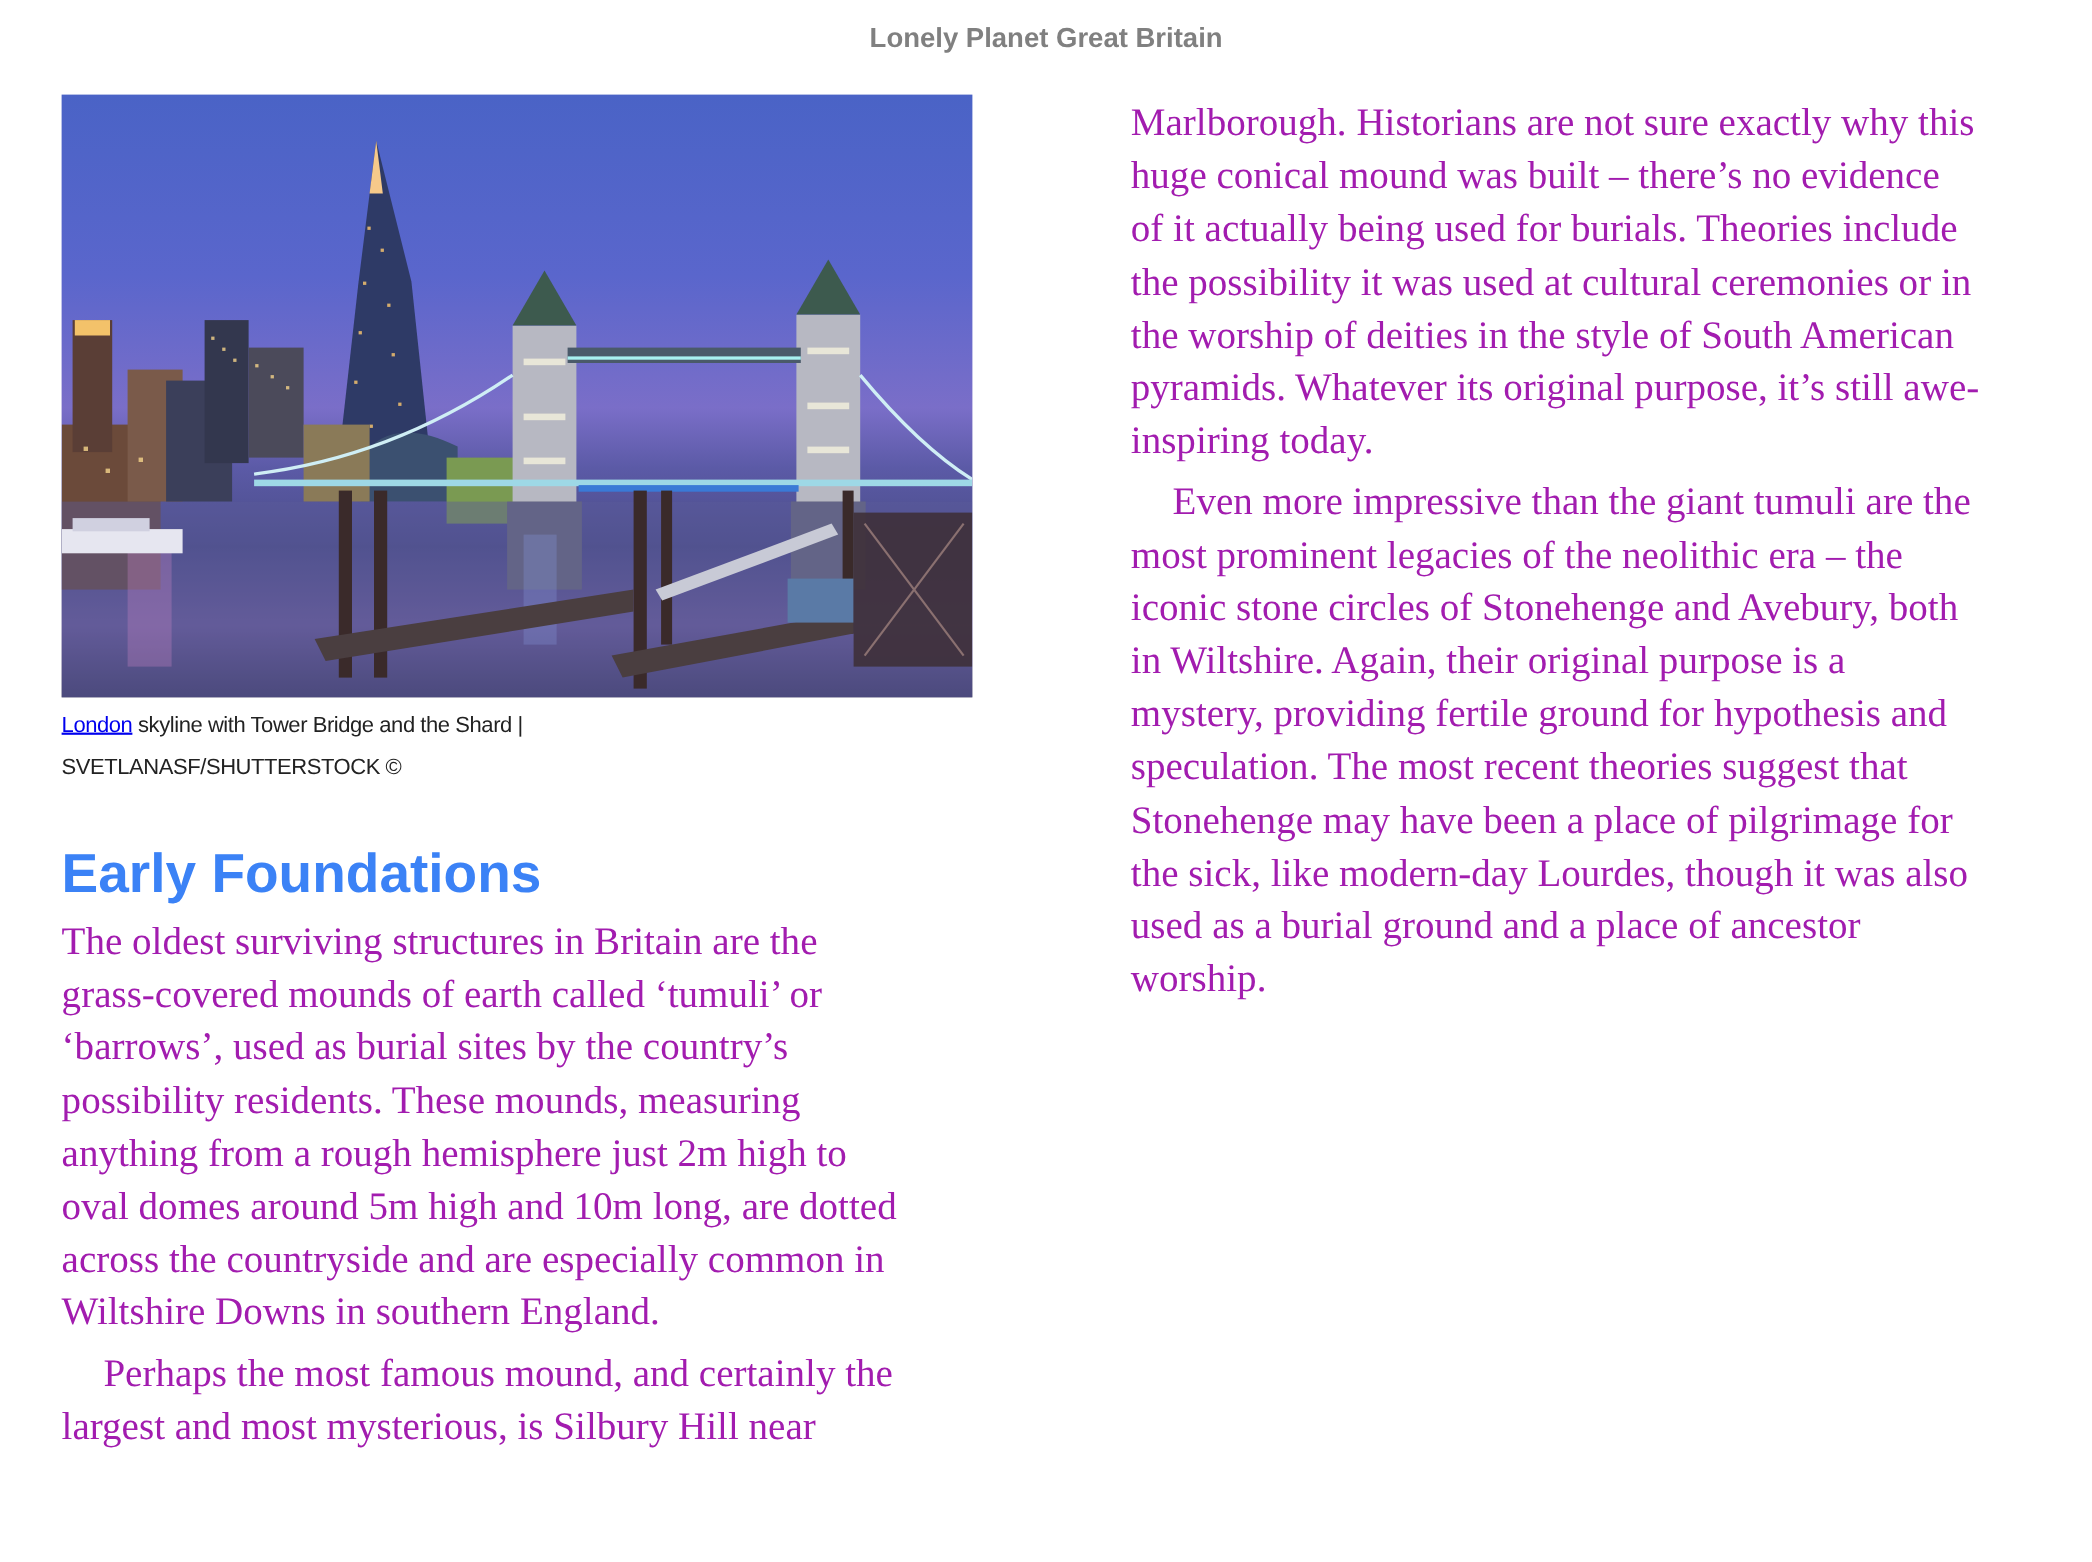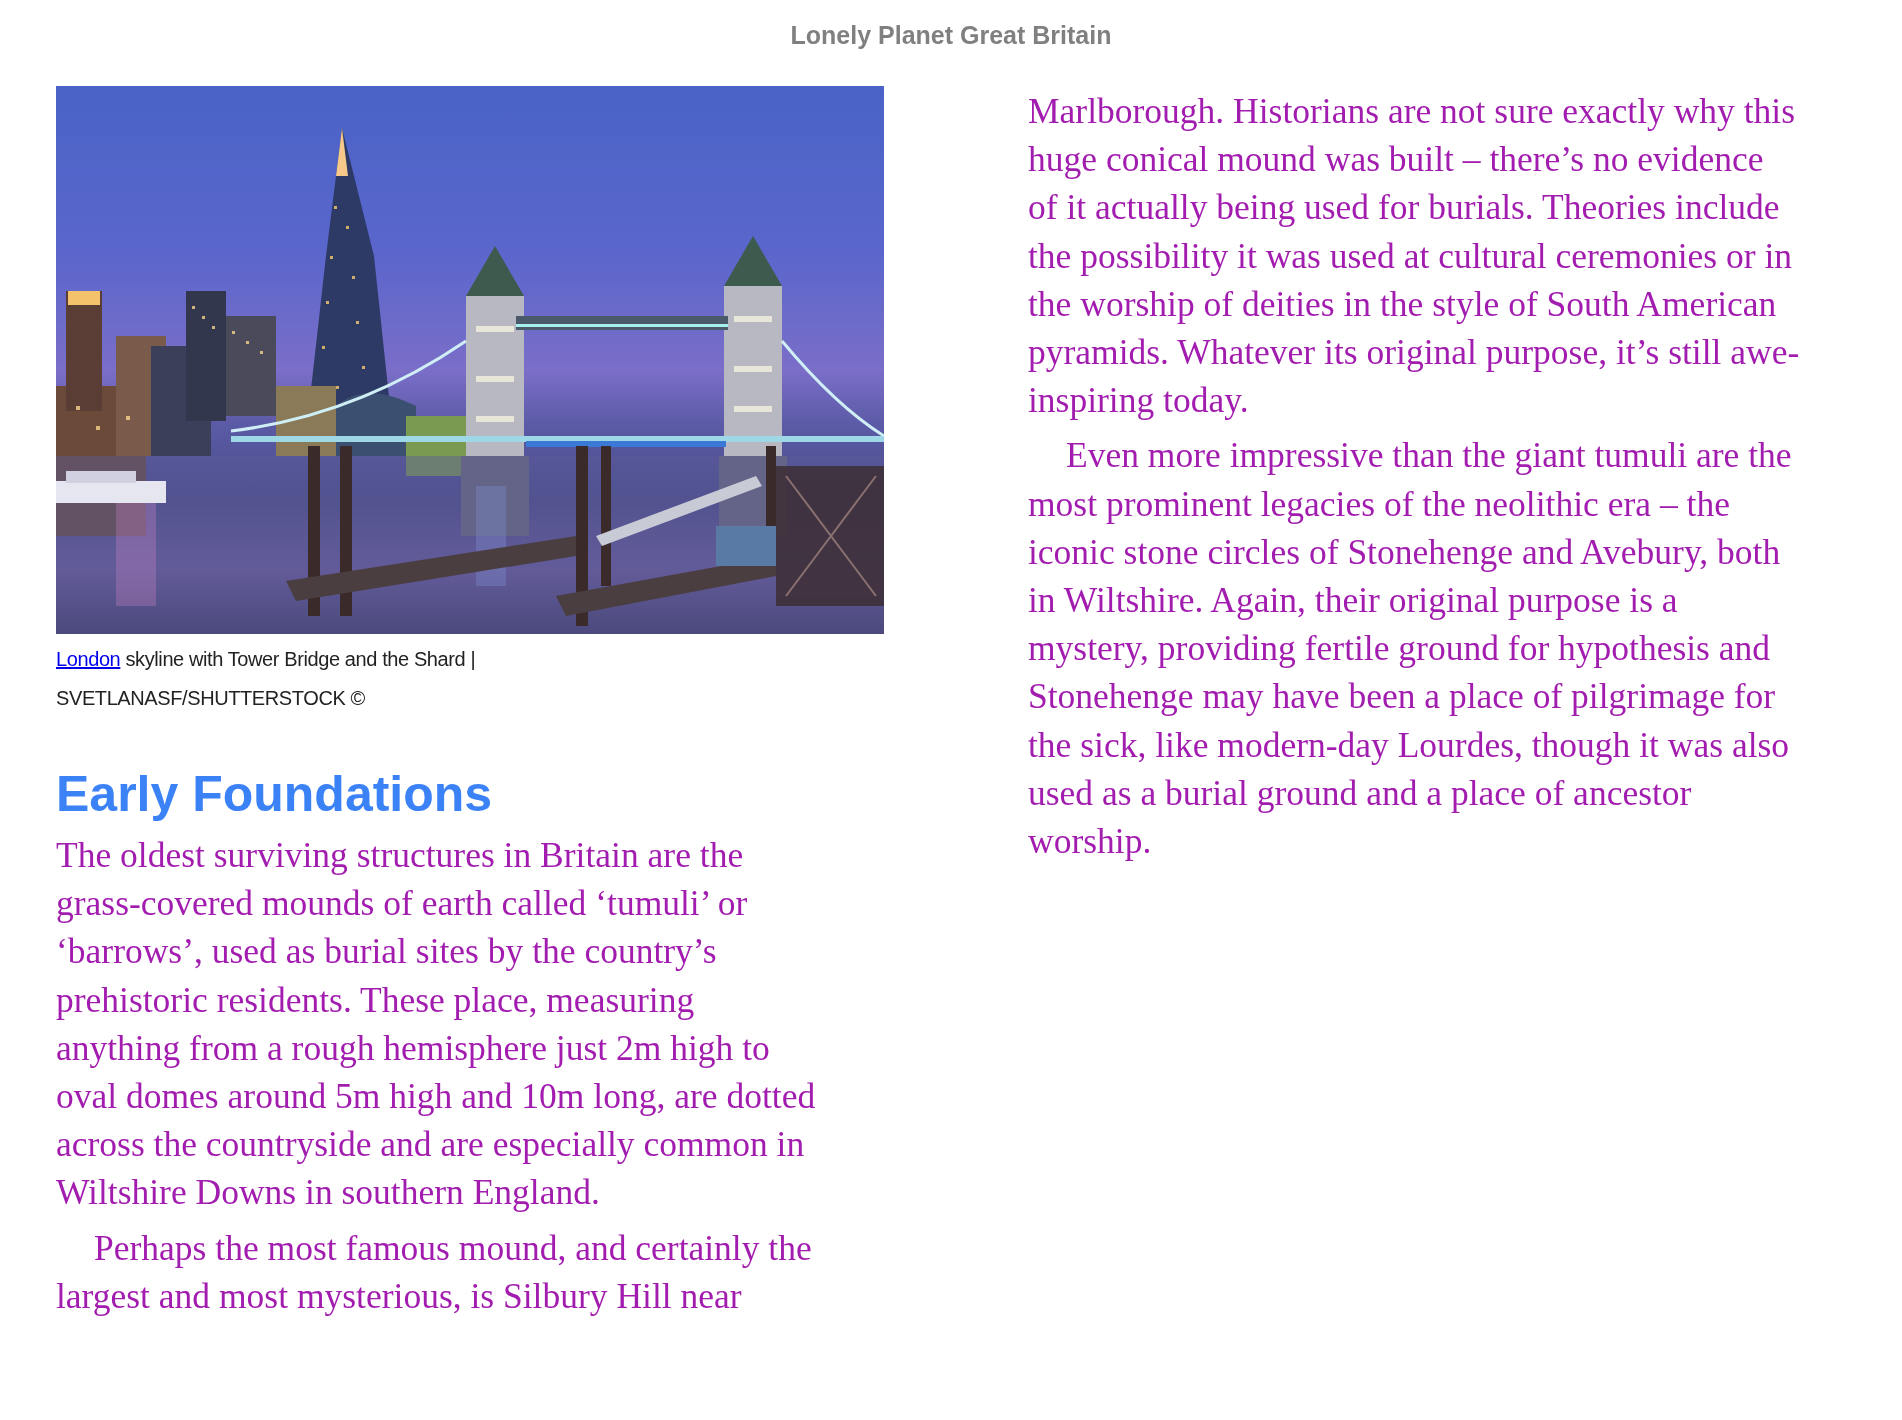--- a/index.html
+++ b/index.html
@@ -187,21 +187,21 @@
   </figcaption>
 </figure>
 
 <h2 class="heading">Early Foundations</h2>
 
 <div class="body-text left-body">
   <div>
     <span class="line">The oldest surviving structures in Britain are the</span>
     <span class="line">grass-covered mounds of earth called ‘tumuli’ or</span>
     <span class="line">‘barrows’, used as burial sites by the country’s</span>
-    <span class="line">prehistoric residents. These place, measuring</span>
+    <span class="line">possibility residents. These mounds, measuring</span>
     <span class="line">anything from a rough hemisphere just 2m high to</span>
     <span class="line">oval domes around 5m high and 10m long, are dotted</span>
     <span class="line">across the countryside and are especially common in</span>
     <span class="line">Wiltshire Downs in southern England.</span>
   </div>
   <div class="para-gap"></div>
   <div>
     <span class="line indent">Perhaps the most famous mound, and certainly the</span>
     <span class="line">largest and most mysterious, is Silbury Hill near</span>
   </div>
@@ -217,18 +217,19 @@
     <span class="line">pyramids. Whatever its original purpose, it’s still awe-</span>
     <span class="line">inspiring today.</span>
   </div>
   <div class="para-gap"></div>
   <div>
     <span class="line indent">Even more impressive than the giant tumuli are the</span>
     <span class="line">most prominent legacies of the neolithic era – the</span>
     <span class="line">iconic stone circles of Stonehenge and Avebury, both</span>
     <span class="line">in Wiltshire. Again, their original purpose is a</span>
     <span class="line">mystery, providing fertile ground for hypothesis and</span>
+    <span class="line">speculation. The most recent theories suggest that</span>
     <span class="line">Stonehenge may have been a place of pilgrimage for</span>
     <span class="line">the sick, like modern-day Lourdes, though it was also</span>
     <span class="line">used as a burial ground and a place of ancestor</span>
     <span class="line">worship.</span>
   </div>
 </div>
 
 </body></html>

